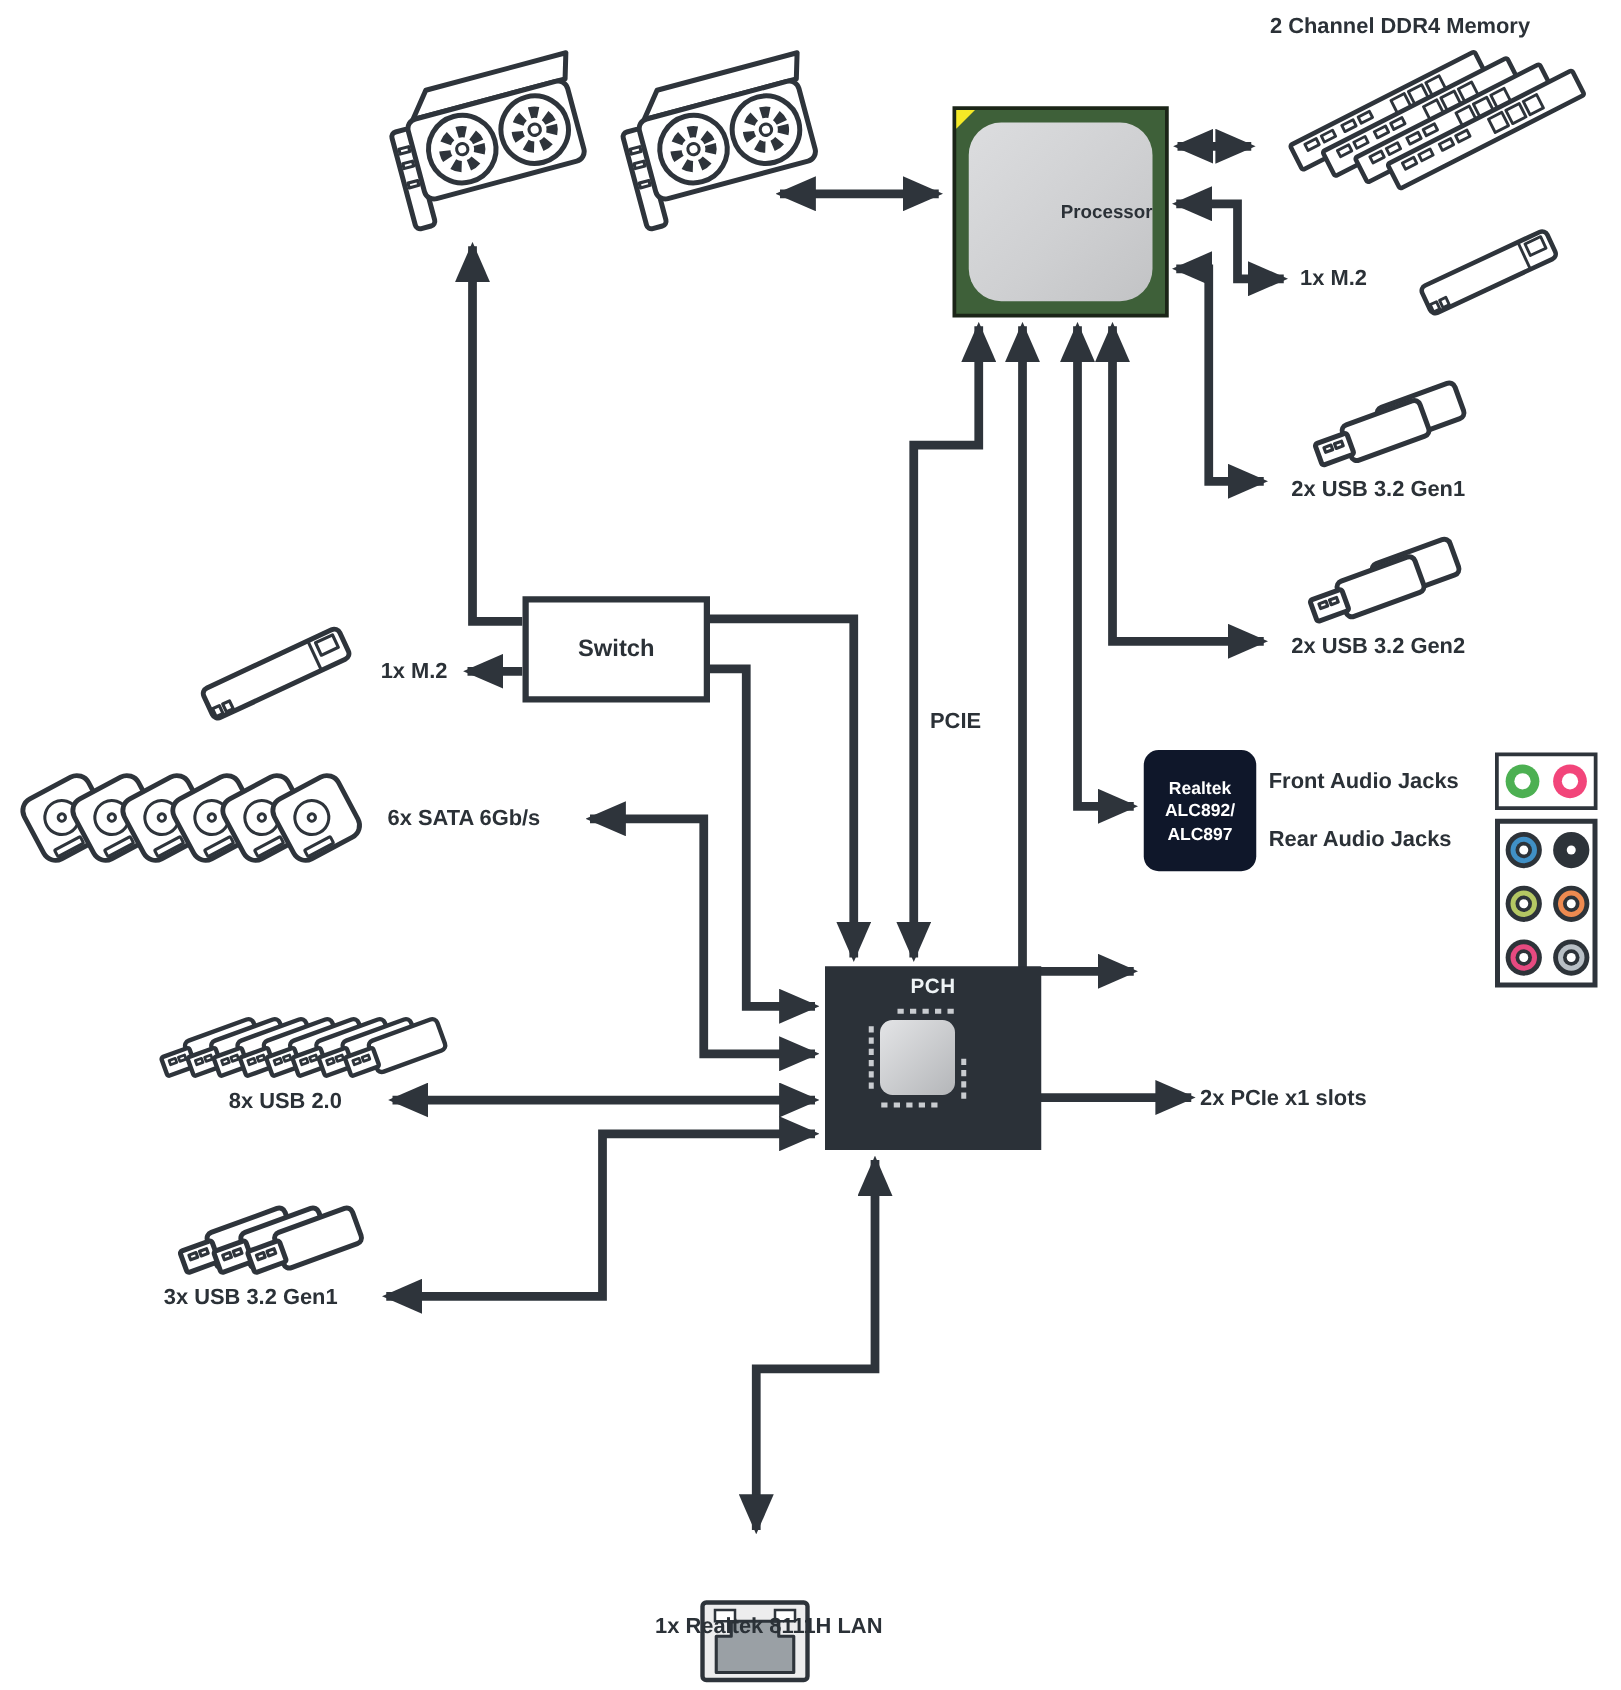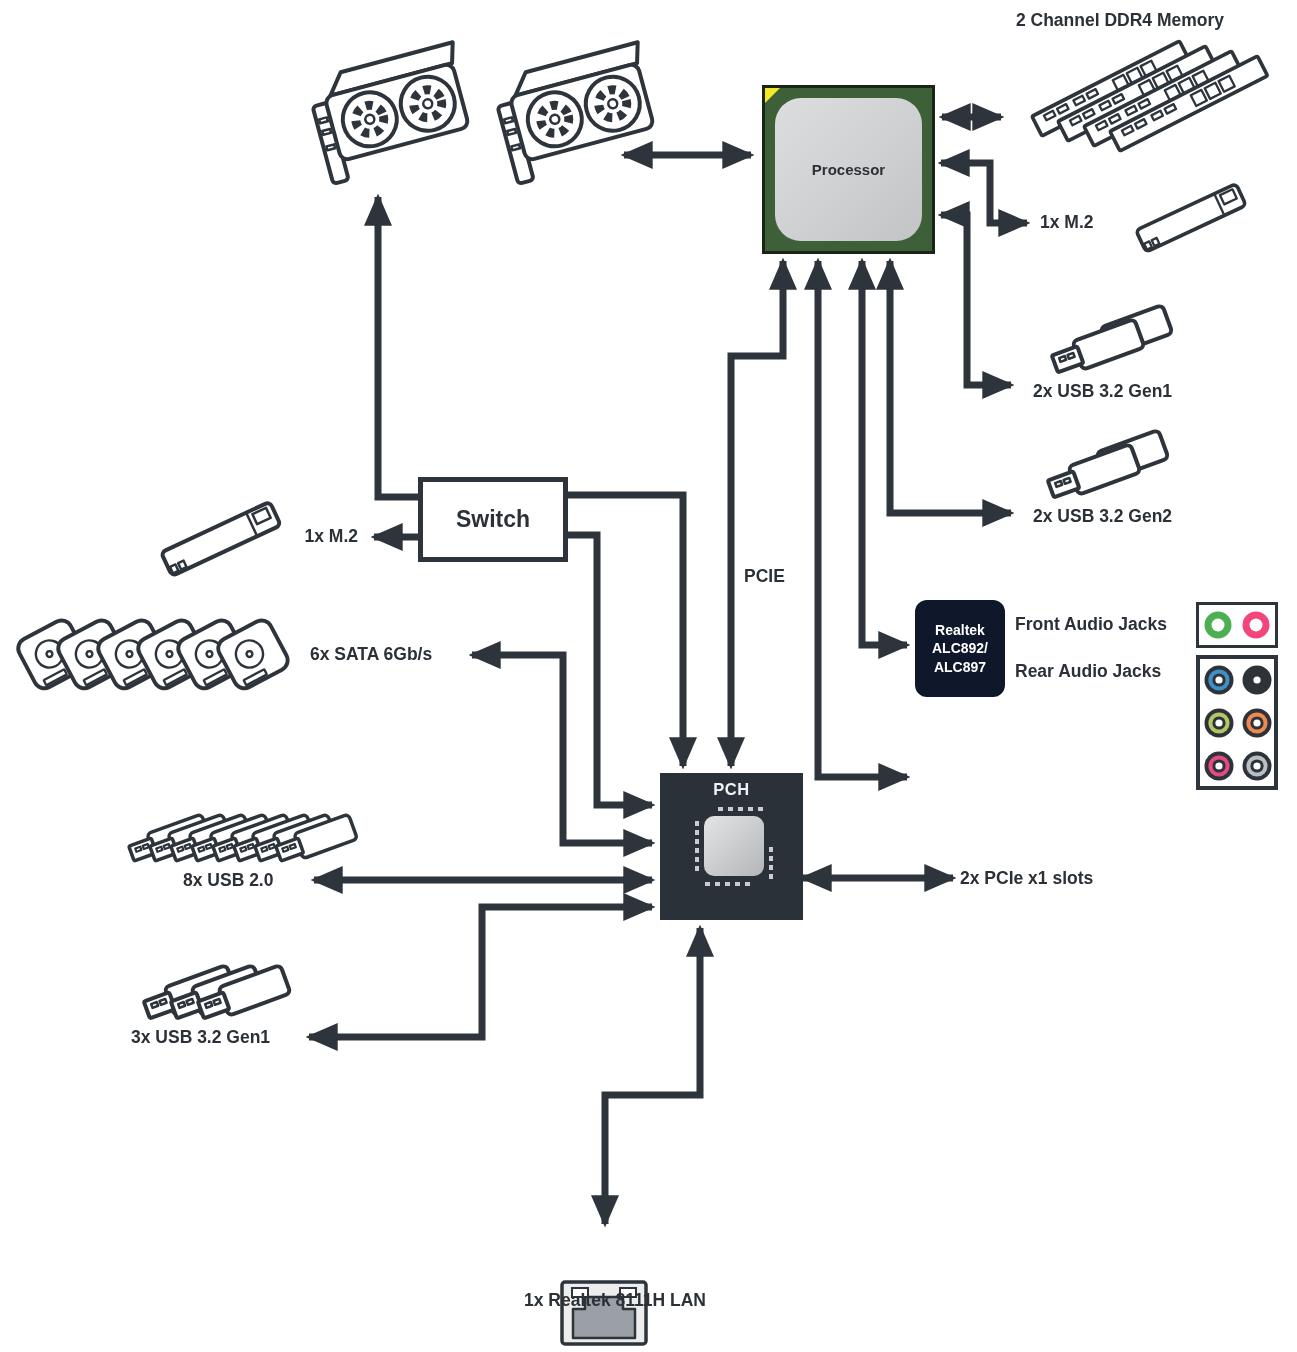--- a/index.html
+++ b/index.html
@@ -18,31 +18,31 @@
   .ln2{fill:#ffffff;stroke:#2e343b;stroke-width:2.5;stroke-linejoin:round;}
   .ln3{fill:none;stroke:#2e343b;stroke-width:2.5;stroke-linejoin:round;}
   .fan{fill:none;stroke:#2e343b;stroke-width:9;stroke-dasharray:7 6;}
   .pin{fill:#c9ccd0;}
   
   .cpu{position:absolute;left:762px;top:85px;width:173px;height:169px;
        background:#1b2517;padding:0;box-sizing:border-box;}
   .cpu-green{position:absolute;inset:3px;background:#3e6039;}
   .cpu-die{position:absolute;inset:10px;border-radius:26px;
        background:linear-gradient(135deg,#dcdddf 0%,#cfd0d2 55%,#c2c3c5 100%);
-       display:flex;align-items:center;justify-content:center;}
+       display:flex;align-items:center;justify-content:flex-end;}
   .cpu-label{font-weight:700;font-size:15px;color:#2b3137;}
   .cpu-corner{position:absolute;left:0;top:0;width:0;height:0;
        border-top:15px solid #f5e926;border-right:15px solid transparent;}
   
   .switch{position:absolute;left:418px;top:477px;width:150px;height:85px;
        background:#ffffff;border:5px solid #2e343b;box-sizing:border-box;
        display:flex;align-items:center;justify-content:center;}
-  .switch-label{font-weight:700;font-size:23px;color:#2b3137;}
-  
-  .pch{position:absolute;left:660px;top:773px;width:143px;height:147px;background:#2b3138;}
+  .switch-label{font-weight:700;font-size:19px;color:#2b3137;}
+  
+  .pch{position:absolute;left:660px;top:773px;width:143px;height:147px;background:#2b3138;padding-left:30px;}
   .pch-label{position:absolute;top:7px;left:0;width:100%;text-align:center;
        font-weight:700;font-size:16.5px;color:#eef3f5;letter-spacing:.5px;}
   
   .chipbox{position:absolute;background:#0f172a;border-radius:12px;color:#ffffff;
        display:flex;flex-direction:column;align-items:center;justify-content:center;
        font-weight:700;font-size:14px;line-height:1.3;text-align:center;}
   .realtek{left:915px;top:600px;width:90px;height:97px;}
   .nuvoton{left:913px;top:740px;width:87px;height:82px;}
   
   .jackbox{position:absolute;background:#ffffff;box-sizing:border-box;}

